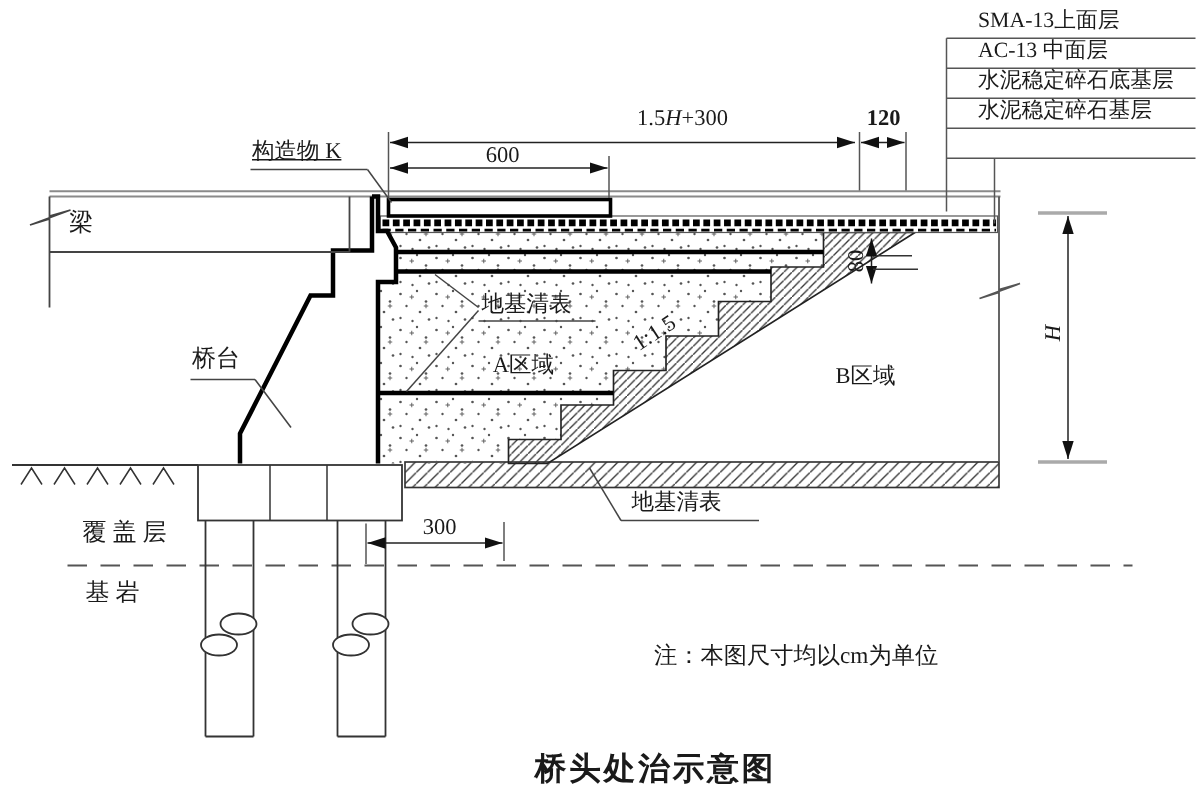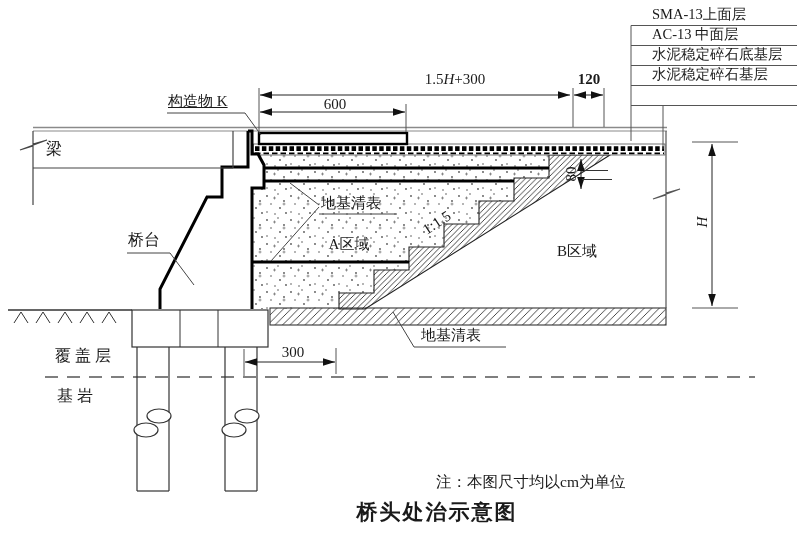--- a/index.html
+++ b/index.html
@@ -8,21 +8,21 @@
   #stage svg{position:absolute;left:0;top:0;}
   .lbl{position:absolute;white-space:nowrap;line-height:1.15;}
   .s15{font-size:15px;}
   .s16{font-size:16px;}
   .dim{font-size:15px;}
   .ctr{transform:translateX(-50%);}
   .rot90{transform:translate(-50%,-50%) rotate(-90deg);}
   .rotslope{transform:translate(-50%,-50%) rotate(-33deg);}
   .legend{position:absolute;left:633px;top:4px;width:178px;padding-left:16px;}
   .legend-row{height:20px;line-height:20px;font-size:14.5px;padding-left:3px;}
-  .note{position:absolute;left:436px;top:427px;font-size:15.5px;margin-top:45px;}
+  .note{position:absolute;left:436px;top:427px;font-size:15.5px;}
   .title{position:absolute;left:437px;top:498px;transform:translateX(-50%);
          font-family:"Liberation Sans",sans-serif;font-weight:bold;font-size:21px;letter-spacing:2px;}
   .ital{font-style:italic;}
 </style>
 </head>
 <body>
 
 <div id="stage">
 
 <svg width="800" height="535" viewBox="0 0 800 535">
@@ -198,21 +198,21 @@
 </div>
 
 <div class="lbl s16" style="left:46px;top:140px;">梁</div>
 <div class="lbl s15" style="left:168px;top:93px;text-decoration:underline;">构造物 K</div>
 <div class="lbl s16" style="left:128px;top:231px;">桥台</div>
 <div class="lbl s15" style="left:321px;top:195px;">地基清表</div>
 <div class="lbl s15 ctr" style="left:349px;top:236px;">A区域</div>
 <div class="lbl s15 ctr" style="left:577px;top:243px;">B区域</div>
 <div class="lbl s15 rotslope" style="left:437px;top:223px;">1:1.5</div>
 <div class="lbl s15" style="left:421px;top:327px;">地基清表</div>
-<div class="lbl s16" style="left:55px;top:347px;letter-spacing:4px;">覆盖层</div>
+<div class="lbl s16" style="left:55px;top:347px;letter-spacing:4px;font-family:Liberation Mono, monospace;">覆盖层</div>
 <div class="lbl s16" style="left:57px;top:387px;letter-spacing:4px;">基岩</div>
 
 <div class="lbl dim ctr" style="left:335px;top:96px;text-align:right;">600</div>
 <div class="lbl dim ctr" style="left:455px;top:71px;text-align:center;"><span>1.5</span><span class="ital">H</span><span>+300</span></div>
 <div class="lbl dim ctr" style="left:589px;top:71px;font-weight:bold;">120</div>
 <div class="lbl dim ctr" style="left:293px;top:344px;">300</div>
 <div class="lbl dim rot90" style="left:572px;top:174px;">80</div>
 <div class="lbl dim rot90 ital" style="left:703px;top:222px;">H</div>
 
 <div class="note">注：本图尺寸均以cm为单位</div>

